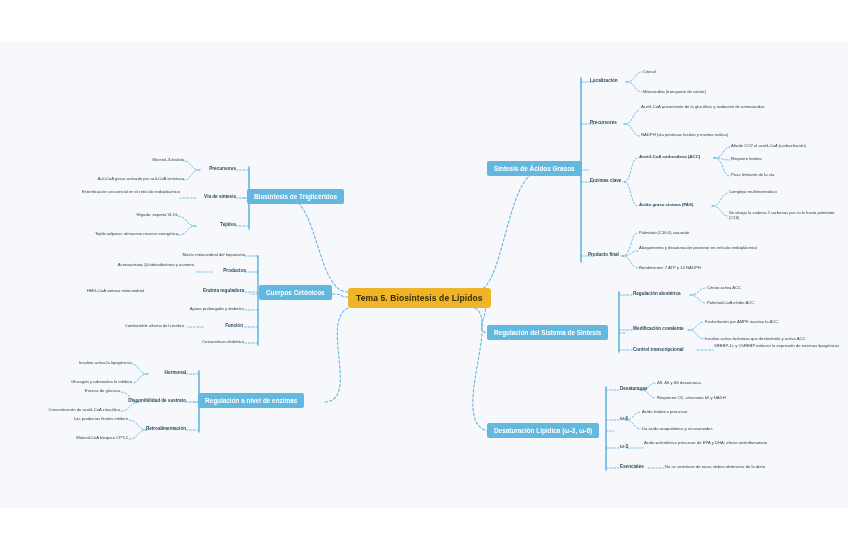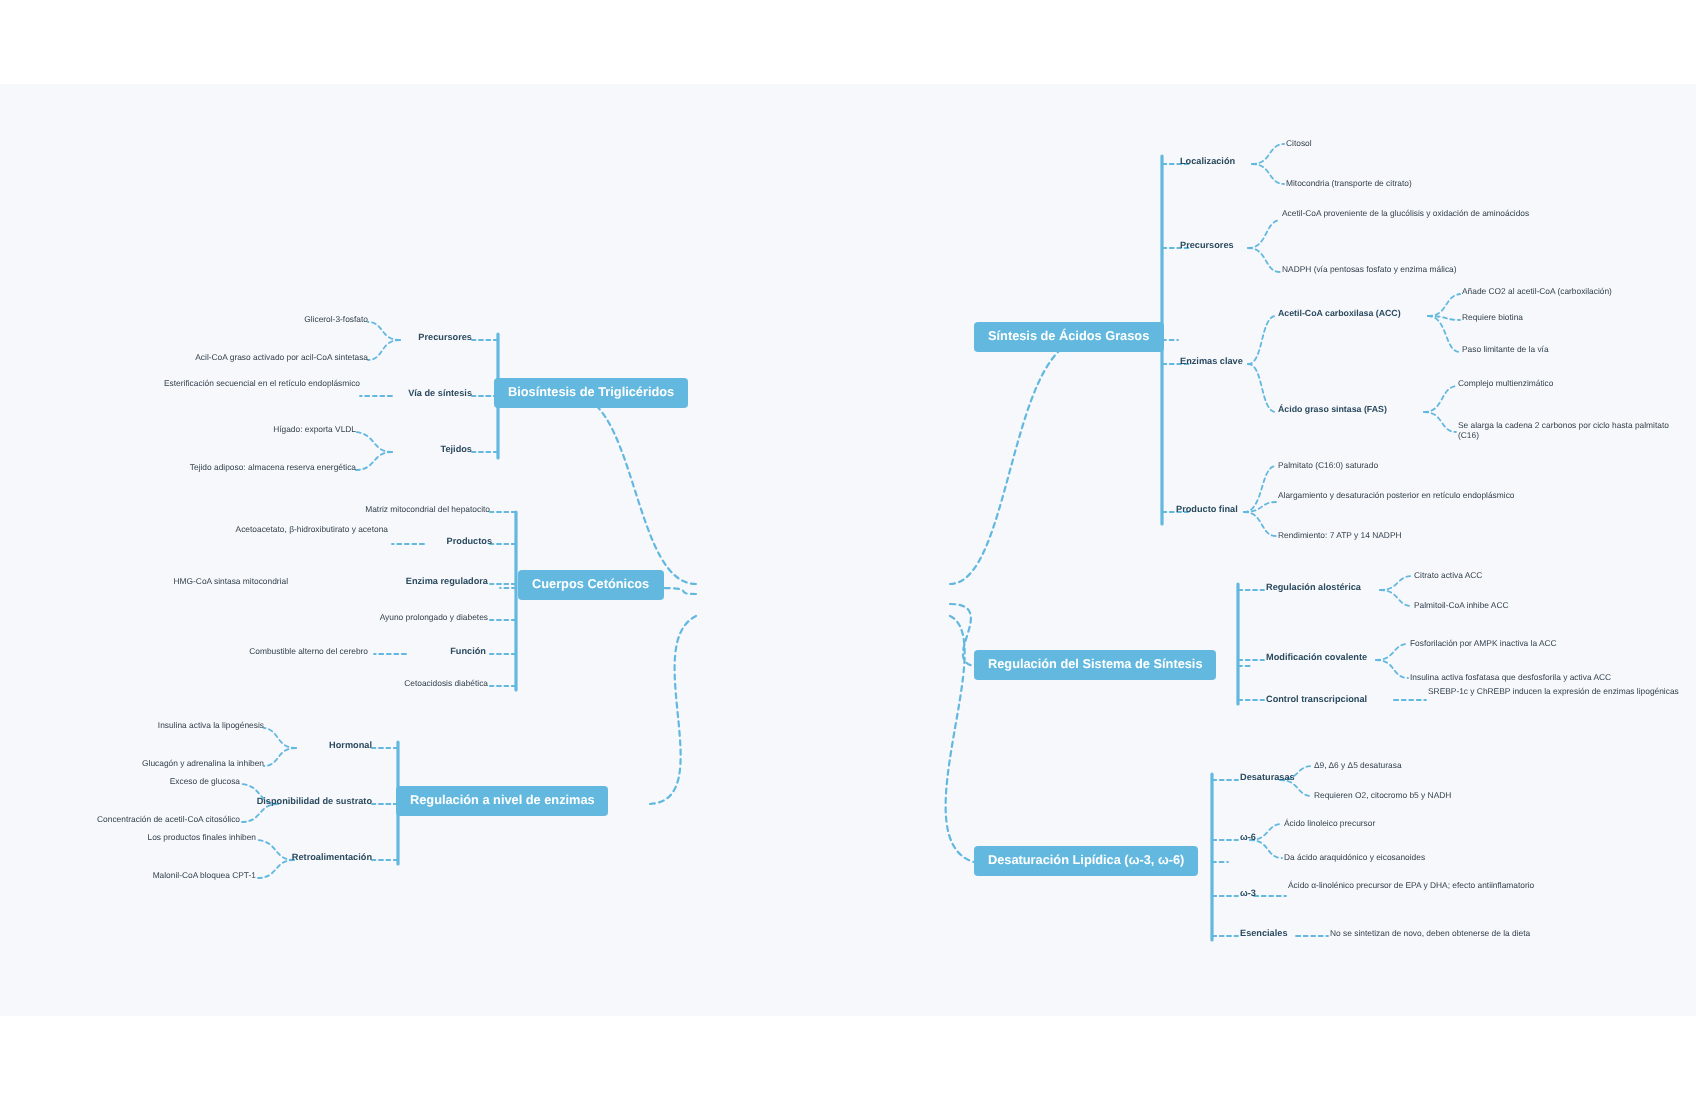--- a/index.html
+++ b/index.html
@@ -174,20 +174,21 @@
       <path d="M199,430 C190,430 194,430 186,430"></path>
       <path d="M148,374 C138,374 140,365 132,364"></path>
       <path d="M148,374 C138,374 140,383 132,383"></path>
       <path d="M139,402 C129,402 131,393 121,392"></path>
       <path d="M139,402 C129,402 131,411 121,411"></path>
       <path d="M147,430 C137,430 139,421 129,420"></path>
       <path d="M147,430 C137,430 139,439 129,439"></path>
     </g>
   </svg>
 
+  <div class="node root" style="left:348px;top:288px;">Tema 5. Biosíntesis de Lípidos</div>
 
   <div class="node branch" style="left:487px;top:161px;">Síntesis de Ácidos Grasos</div>
 
   <div class="node sub r" style="left:590px;top:78px;width:38px;">Localización</div>
   <div class="node leaf r" style="left:643px;top:69px;width:120px;">Citosol</div>
   <div class="node leaf r" style="left:643px;top:89px;width:150px;">Mitocondria (transporte de citrato)</div>
 
   <div class="node sub r" style="left:590px;top:120px;width:36px;">Precursores</div>
   <div class="node leaf r w" style="left:641px;top:104px;width:160px;">Acetil-CoA proveniente de la glucólisis y oxidación de aminoácidos</div>
   <div class="node leaf r w" style="left:641px;top:132px;width:170px;">NADPH (vía pentosas fosfato y enzima málica)</div>

